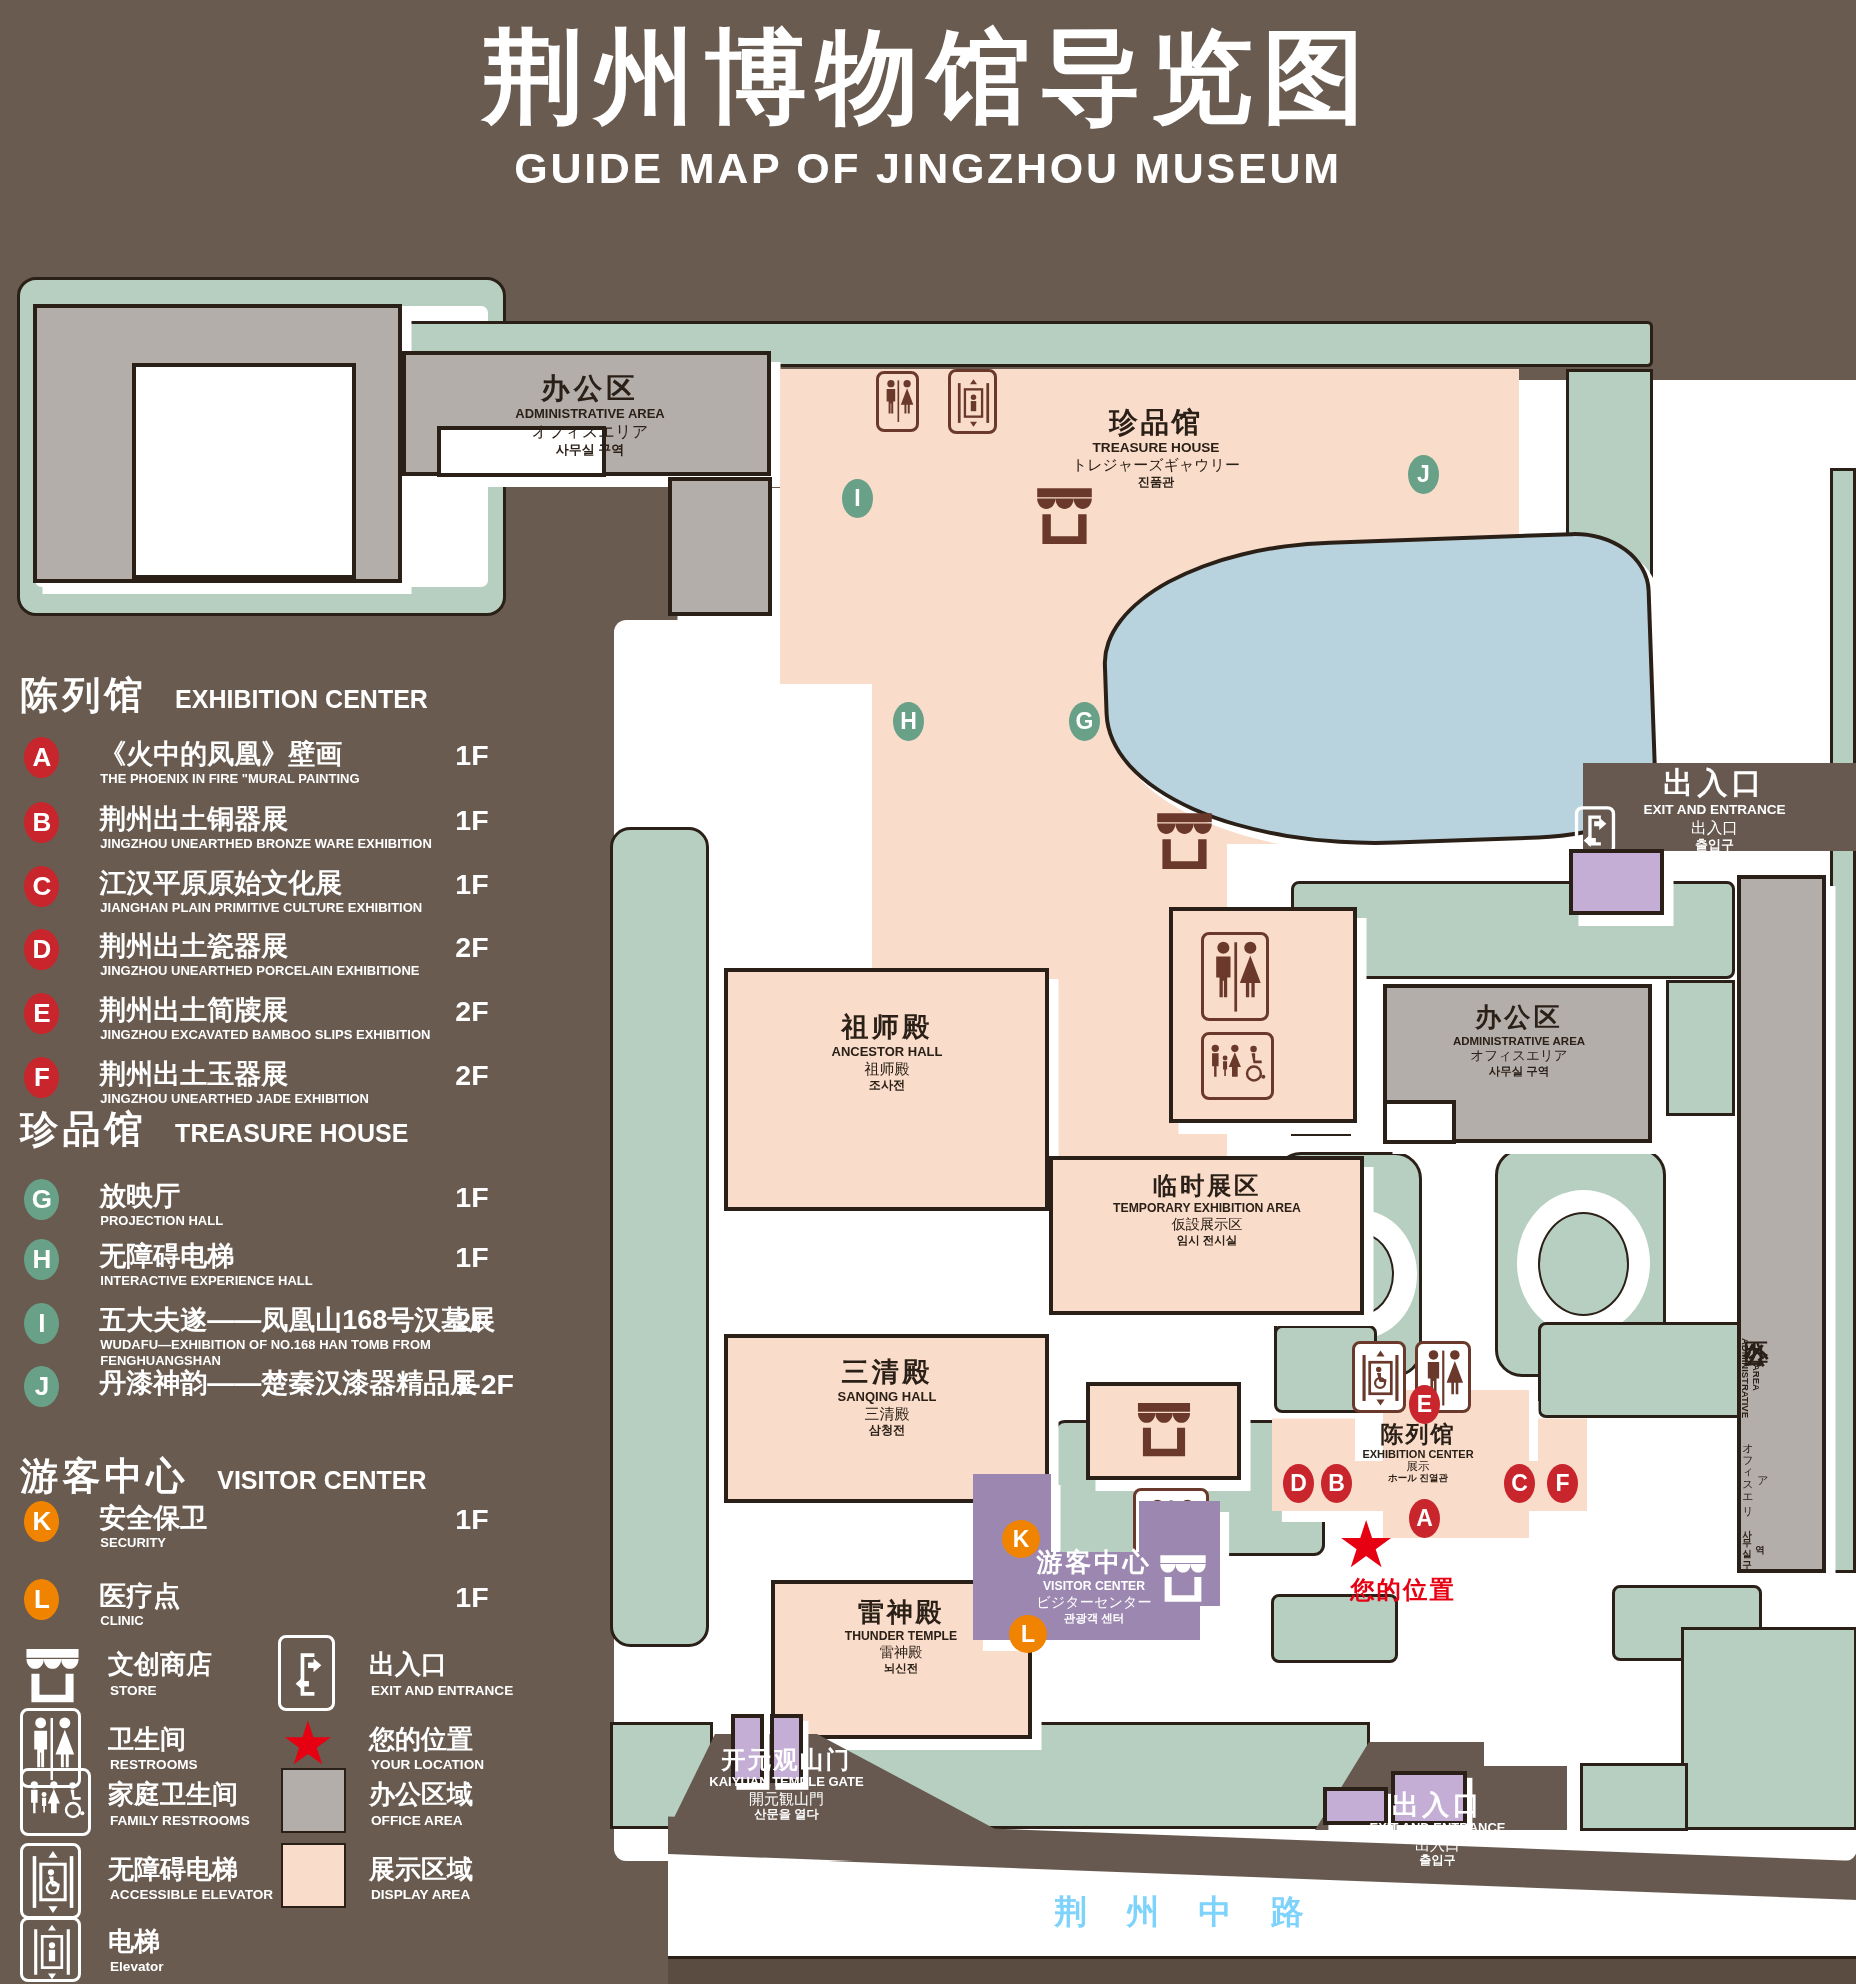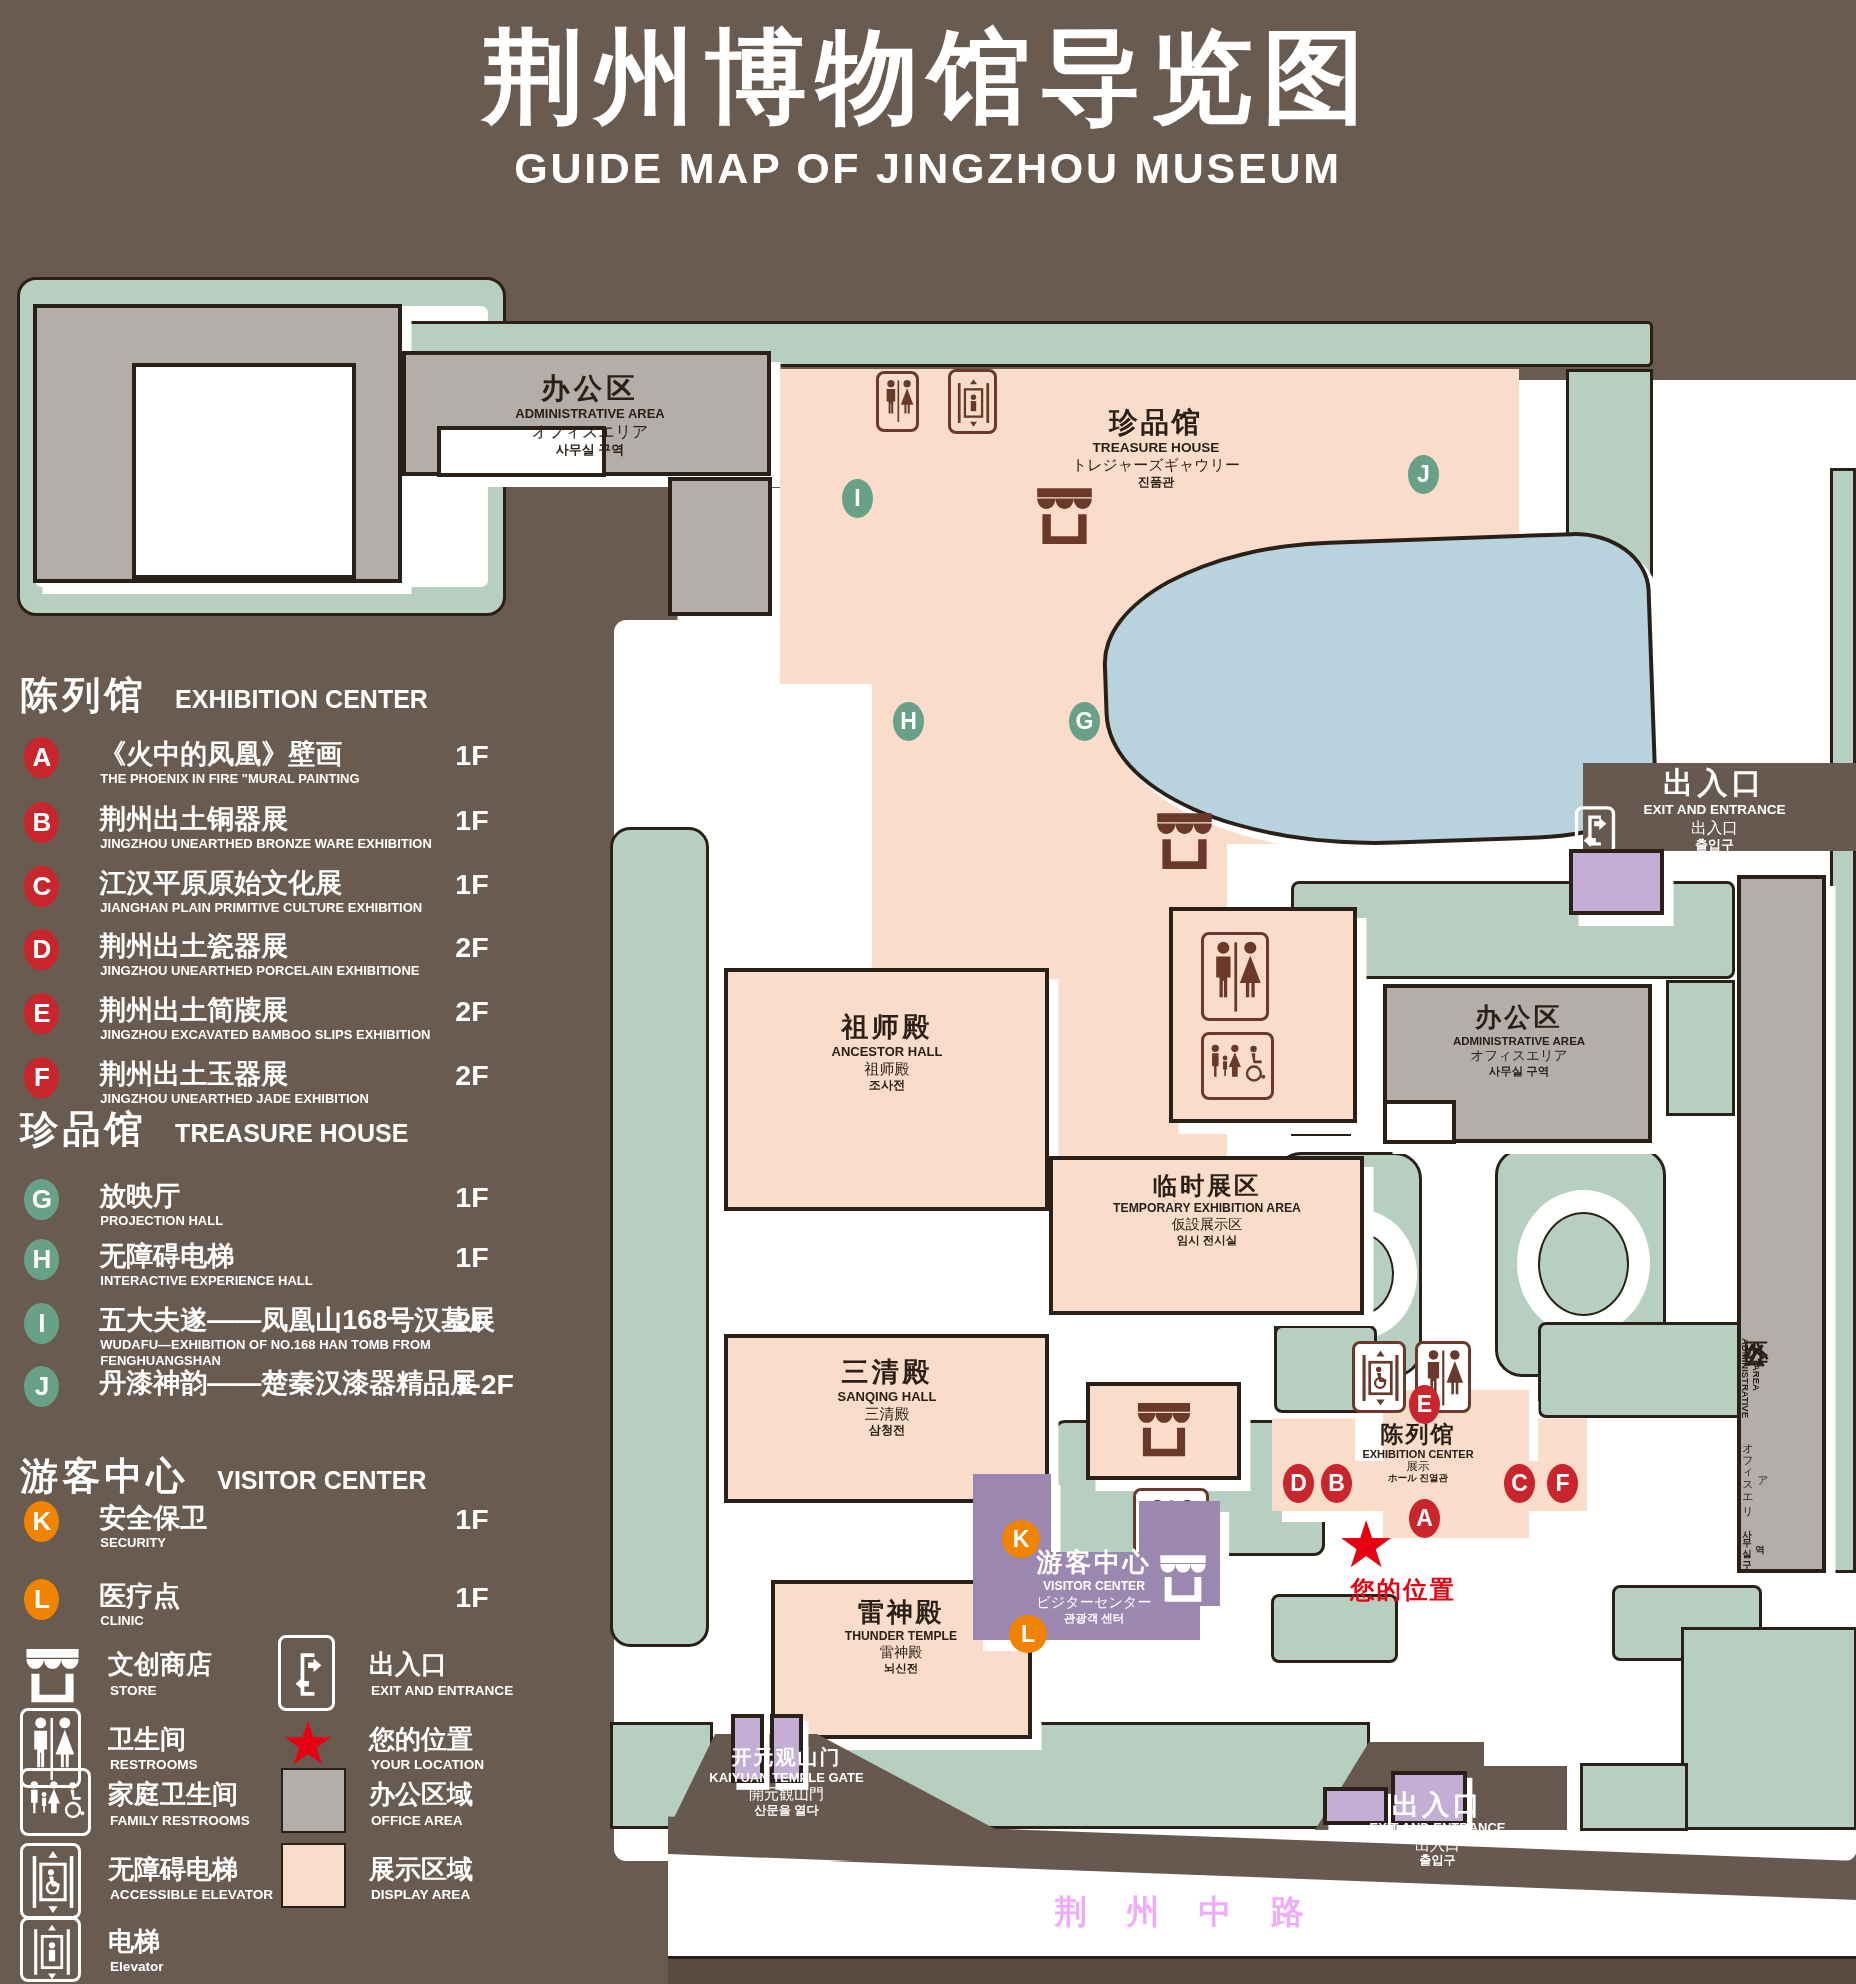--- a/index.html
+++ b/index.html
@@ -315,39 +315,39 @@
 <div class="ab mk red" style="left:1547px;top:1464px;">F</div>
 <div class="ab mk red" style="left:1409px;top:1499px;">A</div>
 
 <div class="ab" style="left:1337px;top:1512px;font-size:65px;color:#e60012;line-height:1;">★</div>
 <div class="ab" style="left:1308px;top:1574px;width:190px;text-align:center;color:#e60012;font-size:24.4px;font-weight:900;letter-spacing:2px;">您的位置</div>
 
 <div class="ab brown poly" style="left:668px;top:1734px;width:332px;height:98px;clip-path:polygon(47px 0px,149px 0px,329px 96px,0px 96px);"></div>
 <div class="ab lpurple bld" style="left:731px;top:1714px;width:33px;height:69px;box-shadow:5.4px 6.8px 0 #fff;"></div>
 <div class="ab lpurple bld" style="left:770px;top:1714px;width:33px;height:69px;box-shadow:5.4px 6.8px 0 #fff;"></div>
 <div class="ab mlabel inv" style="left:634px;top:1746px;width:305px;line-height:1.18;">
-  <span class="m1" style="font-size:20px;letter-spacing:2px;">开元观山门</span>
+  <span class="m1" style="font-size:24px;letter-spacing:2px;">开元观山门</span>
   <span class="m2" style="font-size:13px;">KAIYUAN TEMPLE GATE</span>
   <span style="font-size:15px;">開元観山門</span>
   <span style="font-size:12.2px;font-weight:700;">산문을 열다</span>
 </div>
 
 <div class="ab brown poly" style="left:1315px;top:1742px;width:271px;height:92px;clip-path:polygon(54px 0px,169px 0px,169px 24px,252px 24px,252px 88px,0px 88px);"></div>
 <div class="ab lpurple bld" style="left:1323px;top:1787px;width:65px;height:38px;box-shadow:5.4px 6.8px 0 #fff;"></div>
 <div class="ab lpurple bld" style="left:1391px;top:1771px;width:76px;height:54px;box-shadow:5.4px 6.8px 0 #fff;"></div>
 <div class="ab brown poly" style="left:668px;top:1815px;width:1189px;height:88px;clip-path:polygon(0px 1.4px,1189px 46px,1189px 84px,0px 39px);"></div>
 <div class="ab mlabel inv" style="left:1329px;top:1790px;width:217px;line-height:1.15;">
   <span class="m1" style="font-size:27px;letter-spacing:3.4px;">出入口</span>
   <span class="m2" style="font-size:13px;">EXIT AND ENTRANCE</span>
   <span style="font-size:15px;">出入口</span>
   <span style="font-size:12.2px;font-weight:700;">출입구</span>
 </div>
 
 <div class="ab white poly" style="left:668px;top:1855px;width:1189px;height:102px;clip-path:polygon(0px 0px,1189px 45px,1189px 101px,0px 101px);"></div>
-<div class="ab" style="left:983px;top:1890px;width:407px;text-align:center;color:#f0abfc;font-size:33px;font-weight:900;letter-spacing:15px;">荆 州 中 路</div>
+<div class="ab" style="left:983px;top:1890px;width:407px;text-align:center;color:#7dd3fc;font-size:33px;font-weight:900;letter-spacing:15px;">荆 州 中 路</div>
 <div class="ab" style="left:668px;top:1956px;width:1189px;height:29px;background:#5a4c41;border-top:3.4px solid #2b2017;"></div>
 
 <div class="ab legend-h" style="left:20.3px;top:670px;">
   <span class="hz">陈列馆</span>
     <span class="he">EXHIBITION CENTER</span>
 </div>
 <div class="ab li" style="top:736px;">
   <span class="lbadge red">A</span>
   <span class="lzh">《火中的凤凰》壁画</span>
   <span class="len">THE PHOENIX IN FIRE "MURAL PAINTING</span>

